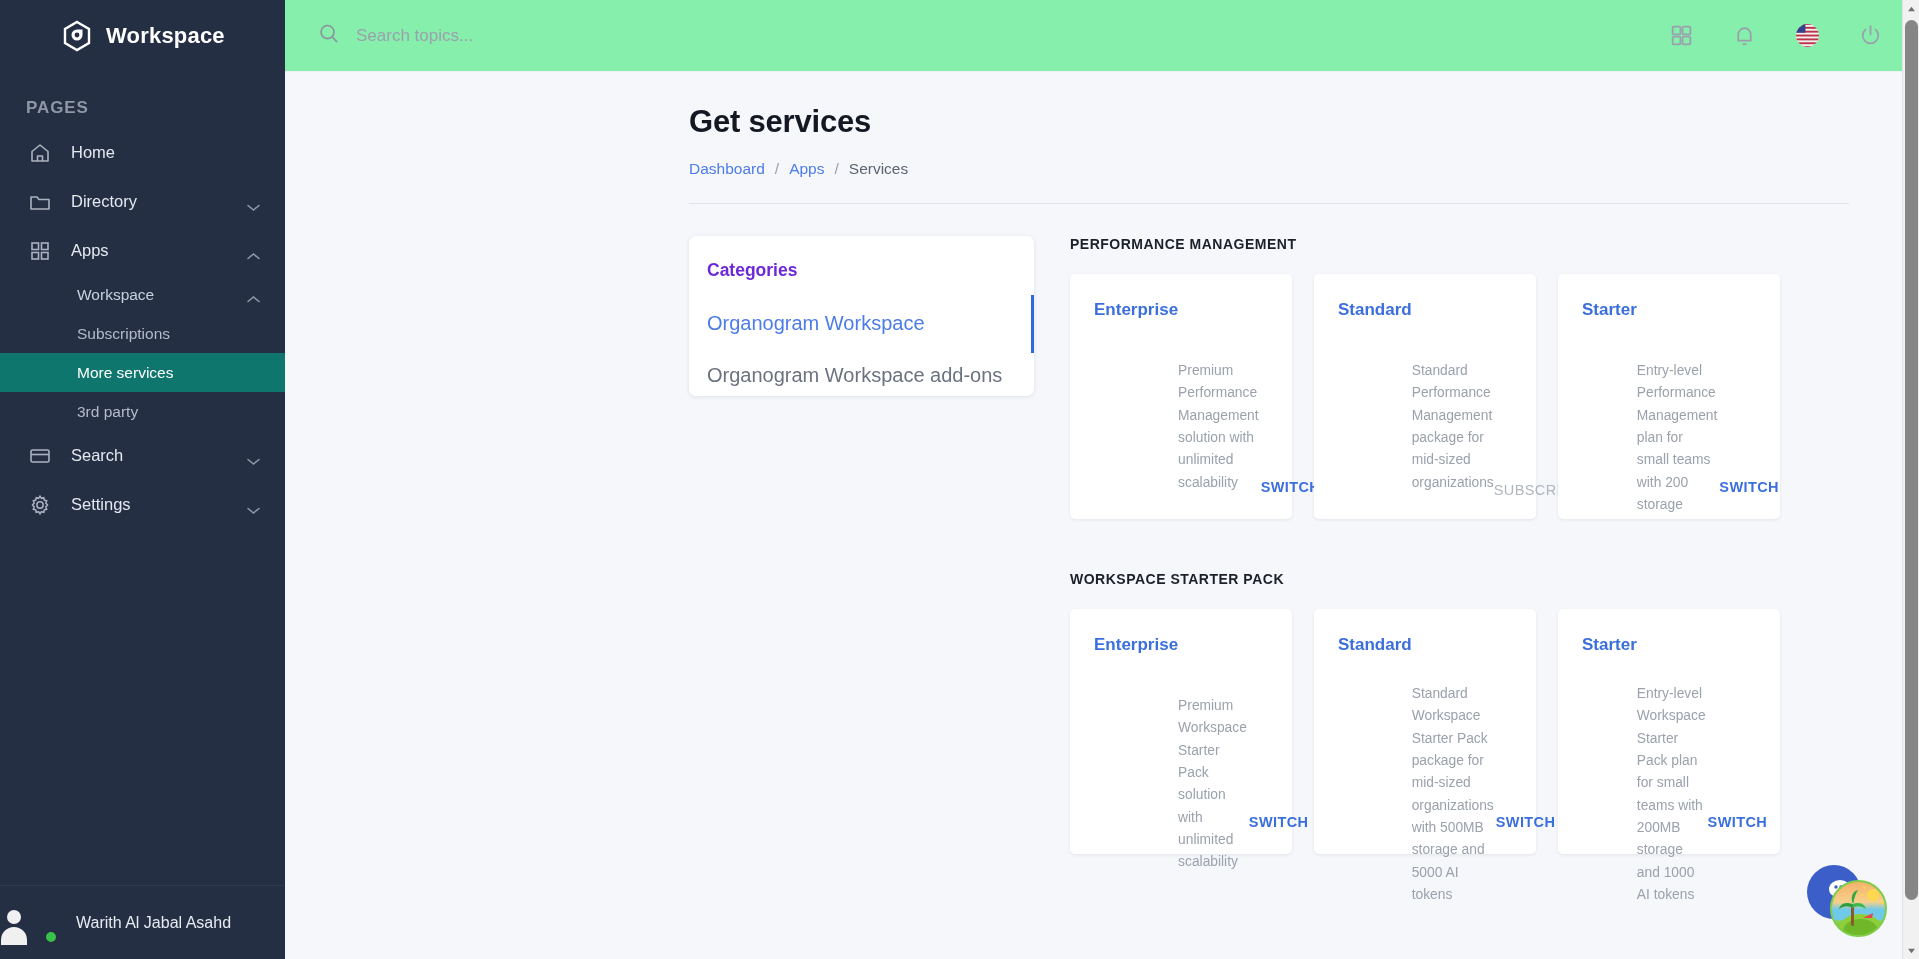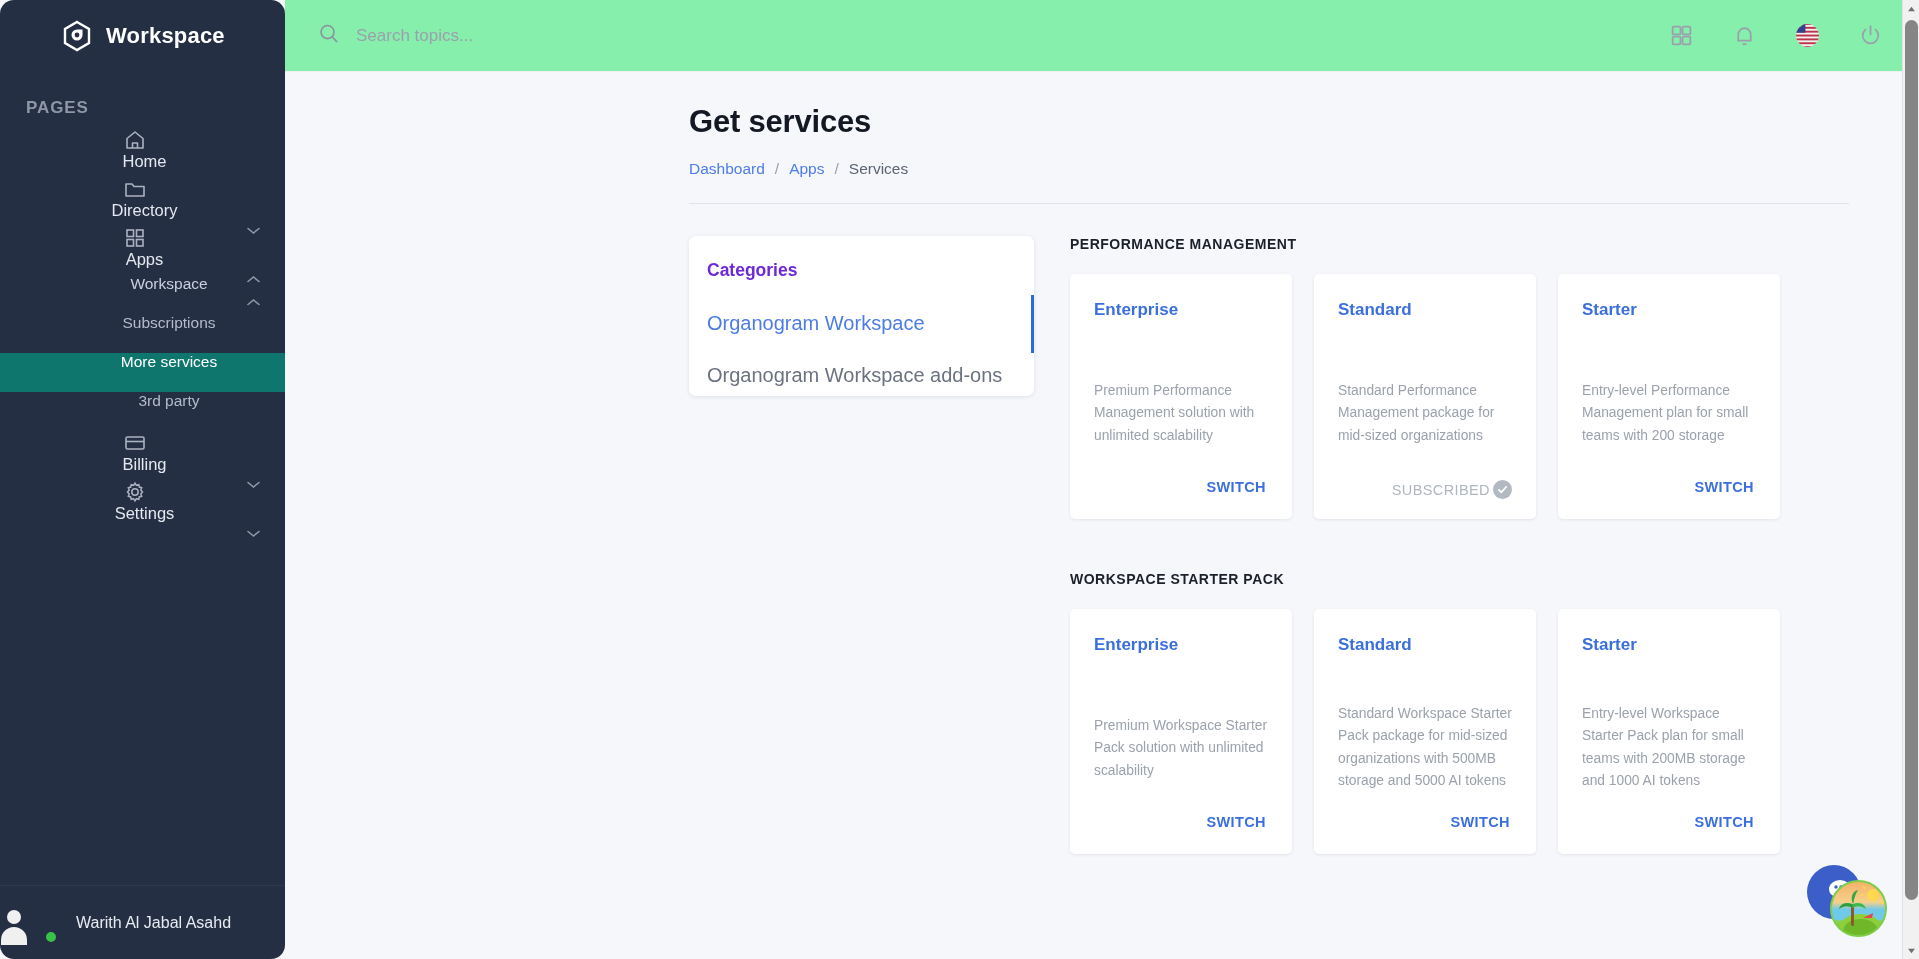--- a/index.html
+++ b/index.html
@@ -10,41 +10,40 @@
     background: #f5f7fb;
   }
   #app { display: flex; width: 1919px; height: 959px; position: relative; }
 
   
   .sidebar {
     width: 285px; height: 959px;
     background: #242f44;
     flex: 0 0 285px;
     position: relative;
-    display: flex; flex-direction: column; border-radius: 14px;
+    display: flex; flex-direction: column;
   }
   .brand {
     height: 72px; display: flex; align-items: center;
     padding-left: 62px; gap: 14px;
   }
   .brand-logo { width: 30px; height: 32px; flex: 0 0 30px; }
   .brand-name {
     color: #ffffff; font-size: 22px; font-weight: bold;
     letter-spacing: .2px;
   }
   .pages-label {
     color: #8e97a6; font-size: 17px; font-weight: bold;
     letter-spacing: .9px; padding: 26px 0 10px 26px;
   }
   .nav-item {
     display: flex; align-items: center;
     height: 49px; padding-left: 28px; padding-right: 24px;
     color: #e4e8ef; font-size: 16.5px; cursor: pointer;
     position: relative;
-    flex-direction: column;
   }
   .nav-item .ico { width: 24px; height: 24px; flex:0 0 24px; margin-right: 19px; opacity:.85; }
   .nav-item .chev { margin-left: auto; width: 15px; height: 9px; opacity: .75; }
   .nav-item.sub { padding-left: 77px; font-size: 15.5px; color: #b4bccb; height: 39px; }
   .nav-item.sub.active { background: #0f766e; color: #ffffff; font-weight: normal; }
   .nav-item.sub.bold { color: #c9d1de; }
 
   .user-row {
     margin-top: auto; height: 74px;
     display: flex; align-items: center; gap: 18px;
@@ -136,21 +135,21 @@
   .section-title {
     font-size: 14px; font-weight: bold; color: #1b2029;
     letter-spacing: .5px; margin-bottom: 22px;
   }
   .cards { display: flex; gap: 22px; }
   .plan-card {
     width: 222px; flex: 0 0 222px; height: 245px;
     background: #ffffff; border-radius: 5px;
     box-shadow: 0 1px 3px rgba(30,40,60,.09);
     padding: 26px 24px 20px 24px;
-    display: flex; flex-direction: column;
+    display: flex; 
   }
   .plan-name { font-size: 17px; font-weight: bold; color: #3b6fdd; }
   .plan-desc {
     font-size: 13.8px; color: #9ba2ac; line-height: 1.62;
     margin-top: 60px;
   }
   .plan-action {
     margin-top: auto; display: flex; align-items: center;
     justify-content: flex-end; gap: 2px;
   }
@@ -282,21 +281,21 @@
       <span>3rd party</span>
     </div>
 
     <div class="nav-item">
       <span class="ico">
         <svg viewBox="0 0 24 24" width="24" height="24" fill="none" stroke="#c3cad6" stroke-width="1.6">
           <rect x="3" y="6" width="18" height="12" rx="1.5"></rect>
             <path d="M3 10.5 h18"></path>
         </svg>
       </span>
-      <span>Billing</span>
+      <span>Search</span>
       <span class="chev">
         <svg viewBox="0 0 15 9" width="15" height="9" fill="none" stroke="#b3bbc9" stroke-width="1.6" stroke-linecap="round">
             <path d="M2 2.5 L7.5 7 L13 2.5"></path>
           </svg>
       </span>
     </div>
 
     <div class="nav-item">
       <span class="ico">
         <svg viewBox="0 0 24 24" width="24" height="24" fill="none" stroke="#c3cad6" stroke-width="1.5">

